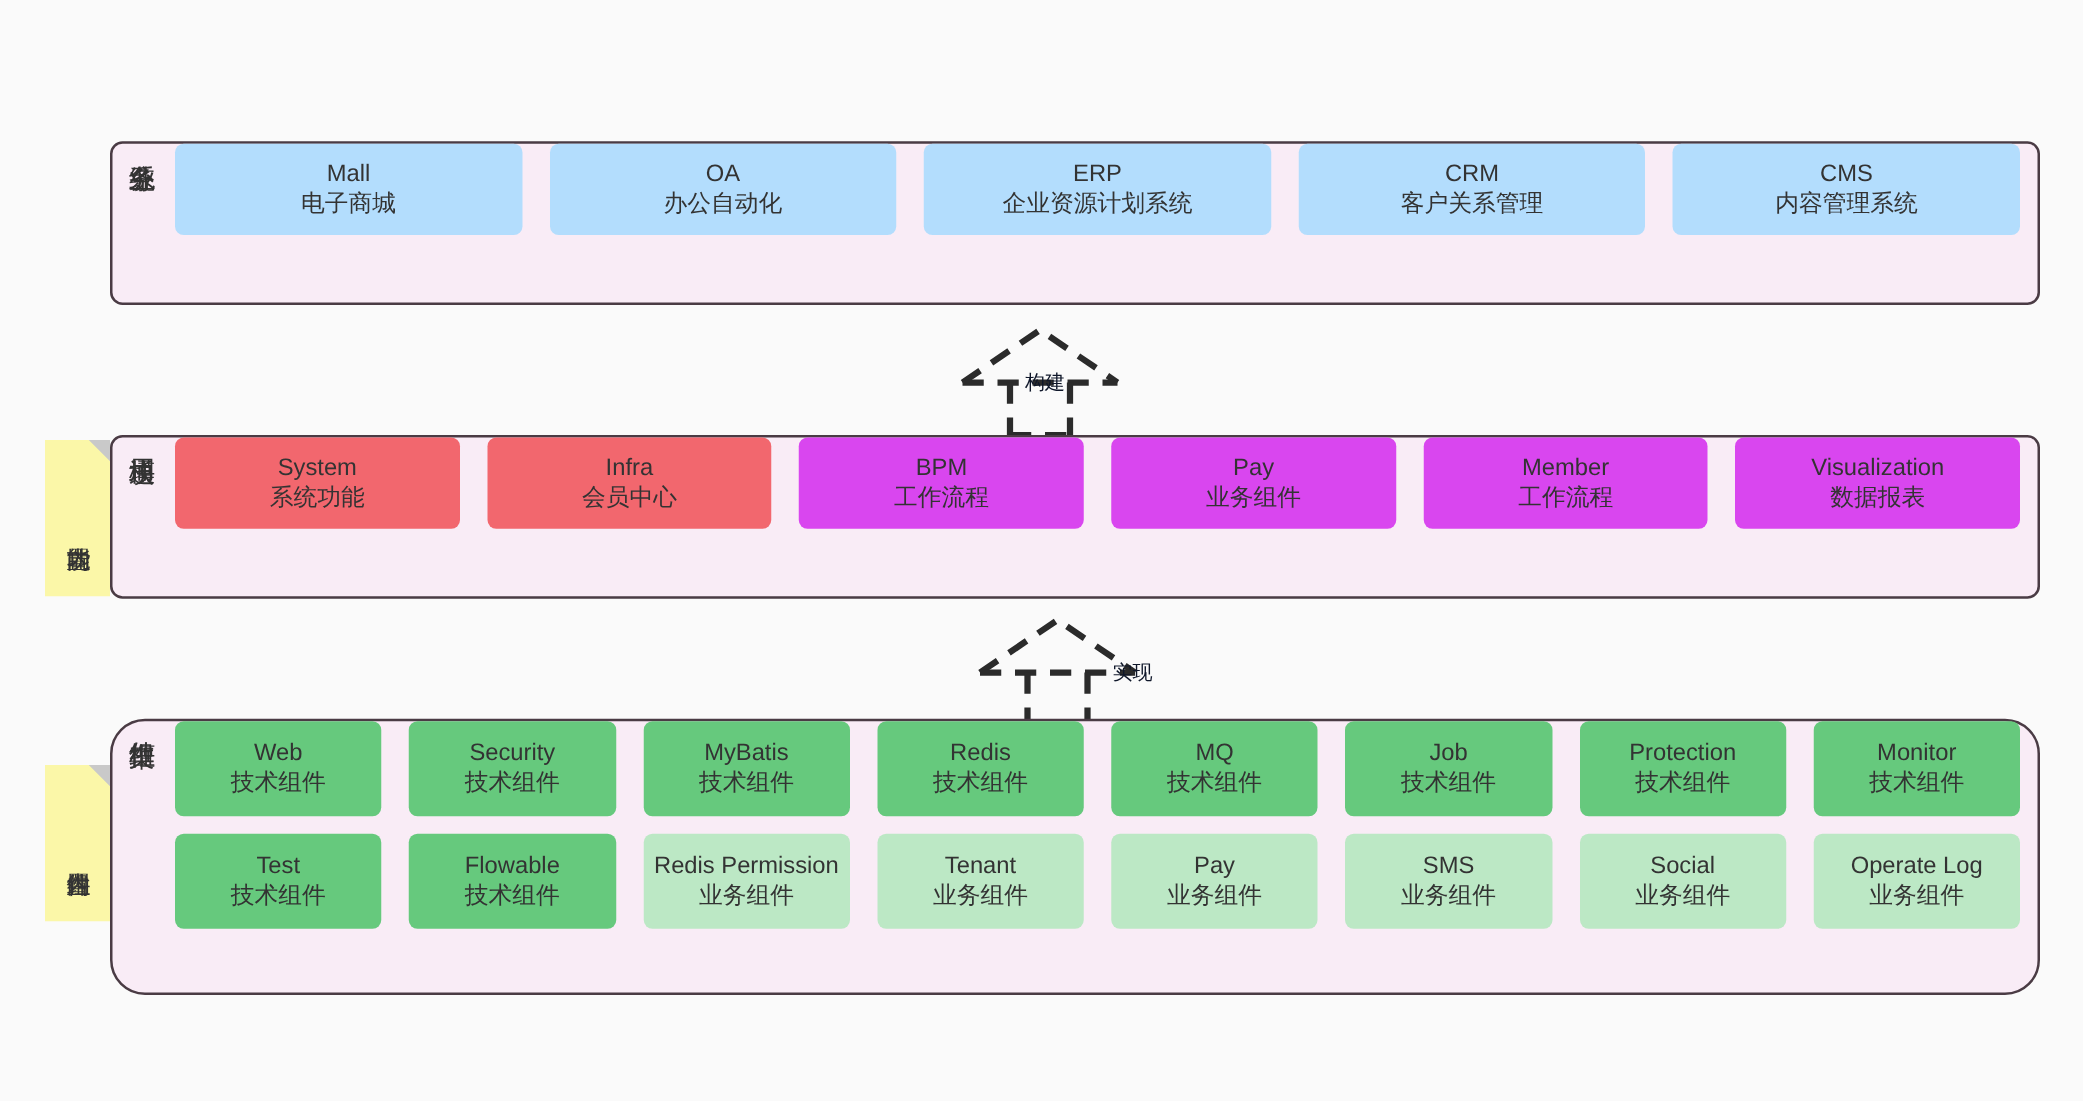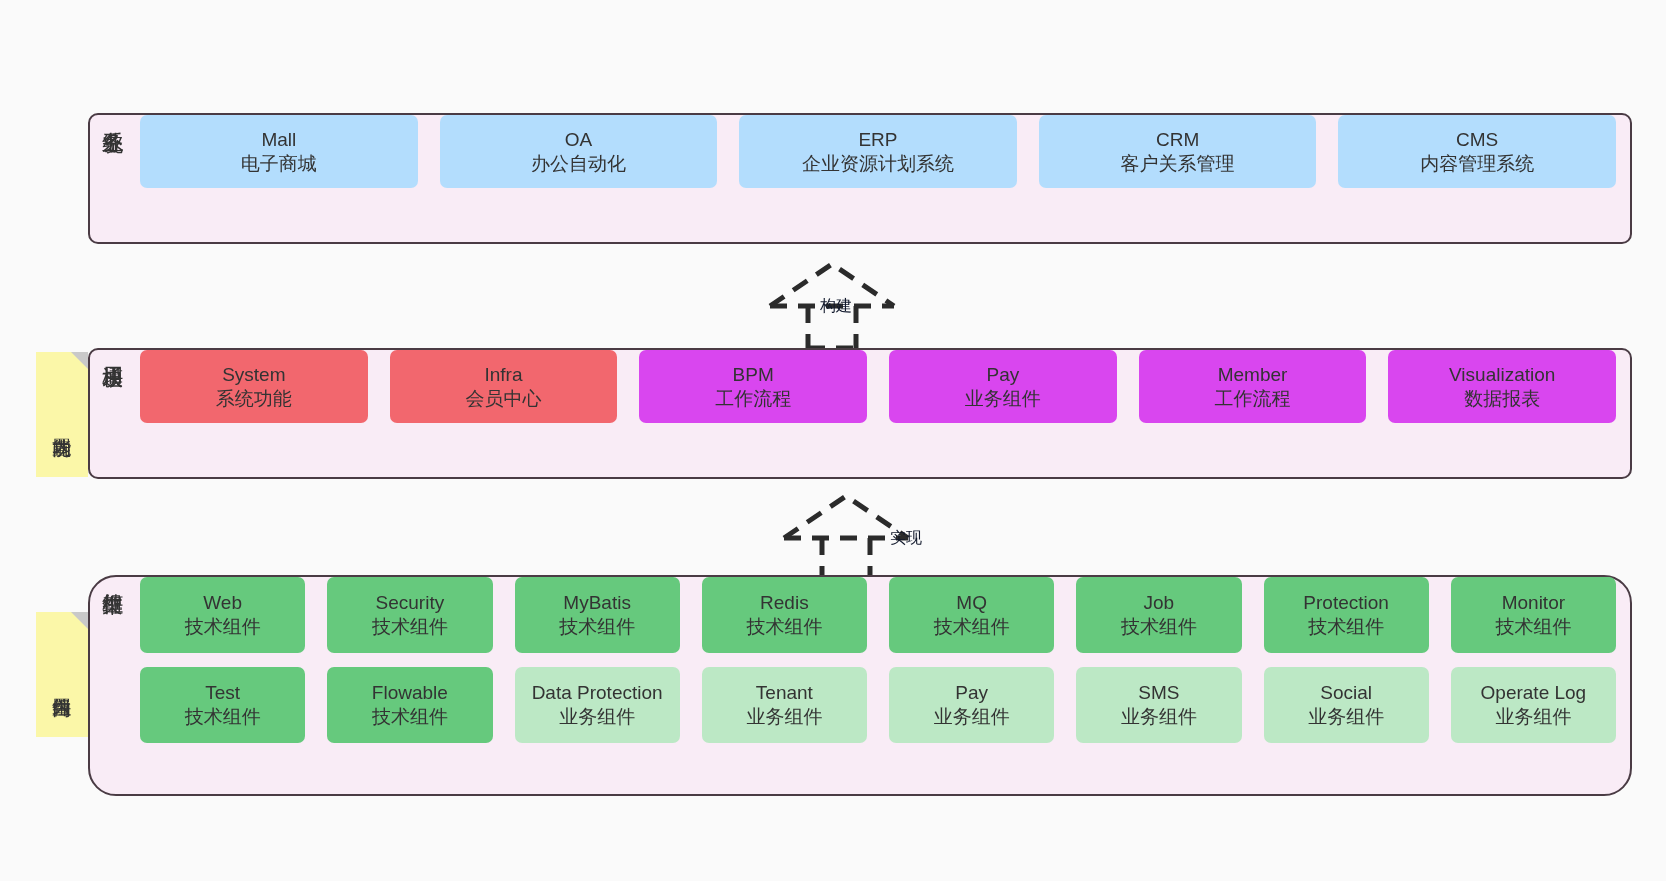--- a/index.html
+++ b/index.html
@@ -290,21 +290,21 @@
       <div class="card-row" id="row-fw2">
           <div class="card green">
             <div class="t1">Test</div>
             <div class="t2">技术组件</div>
           </div>
           <div class="card green">
             <div class="t1">Flowable</div>
             <div class="t2">技术组件</div>
           </div>
           <div class="card lightgreen">
-            <div class="t1">Data Protection</div>
+            <div class="t1">Redis Permission</div>
             <div class="t2">业务组件</div>
           </div>
           <div class="card lightgreen">
             <div class="t1">Tenant</div>
             <div class="t2">业务组件</div>
           </div>
           <div class="card lightgreen">
             <div class="t1">Pay</div>
             <div class="t2">业务组件</div>
           </div>

